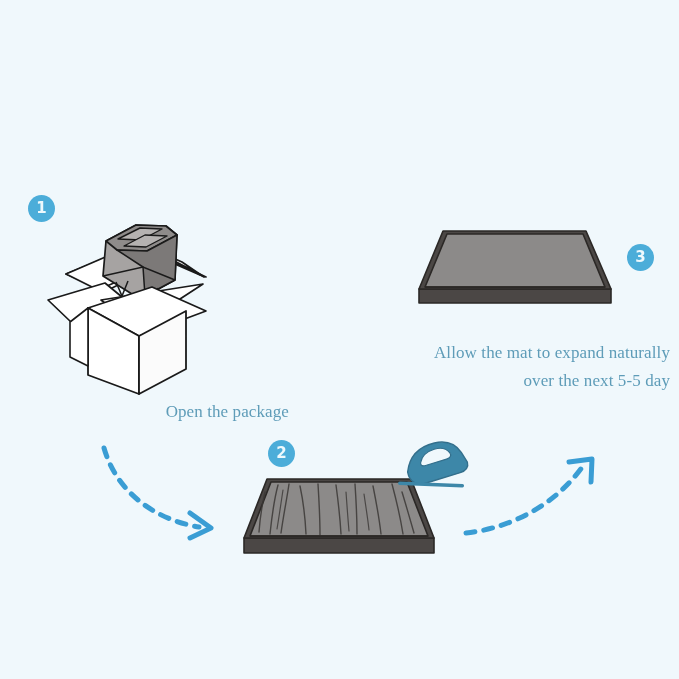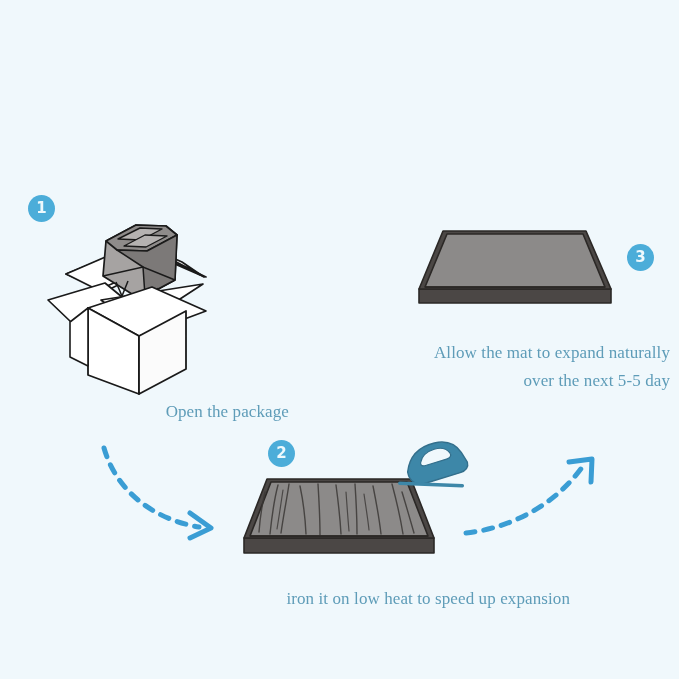--- a/index.html
+++ b/index.html
@@ -184,16 +184,15 @@
   <div class="caption" id="caption-1">
     <span class="line">Open the package</span>
   </div>
 
   <div class="caption" id="caption-3">
     <span class="line">Allow the mat to expand naturally</span>
     <span class="line">over the next 5-5 day</span>
   </div>
 
   <div class="caption" id="caption-2">
-    <span class="line">iron it on low heat to speed up expansion</span>
   </div>
 
 </div>
 
 </body></html>

